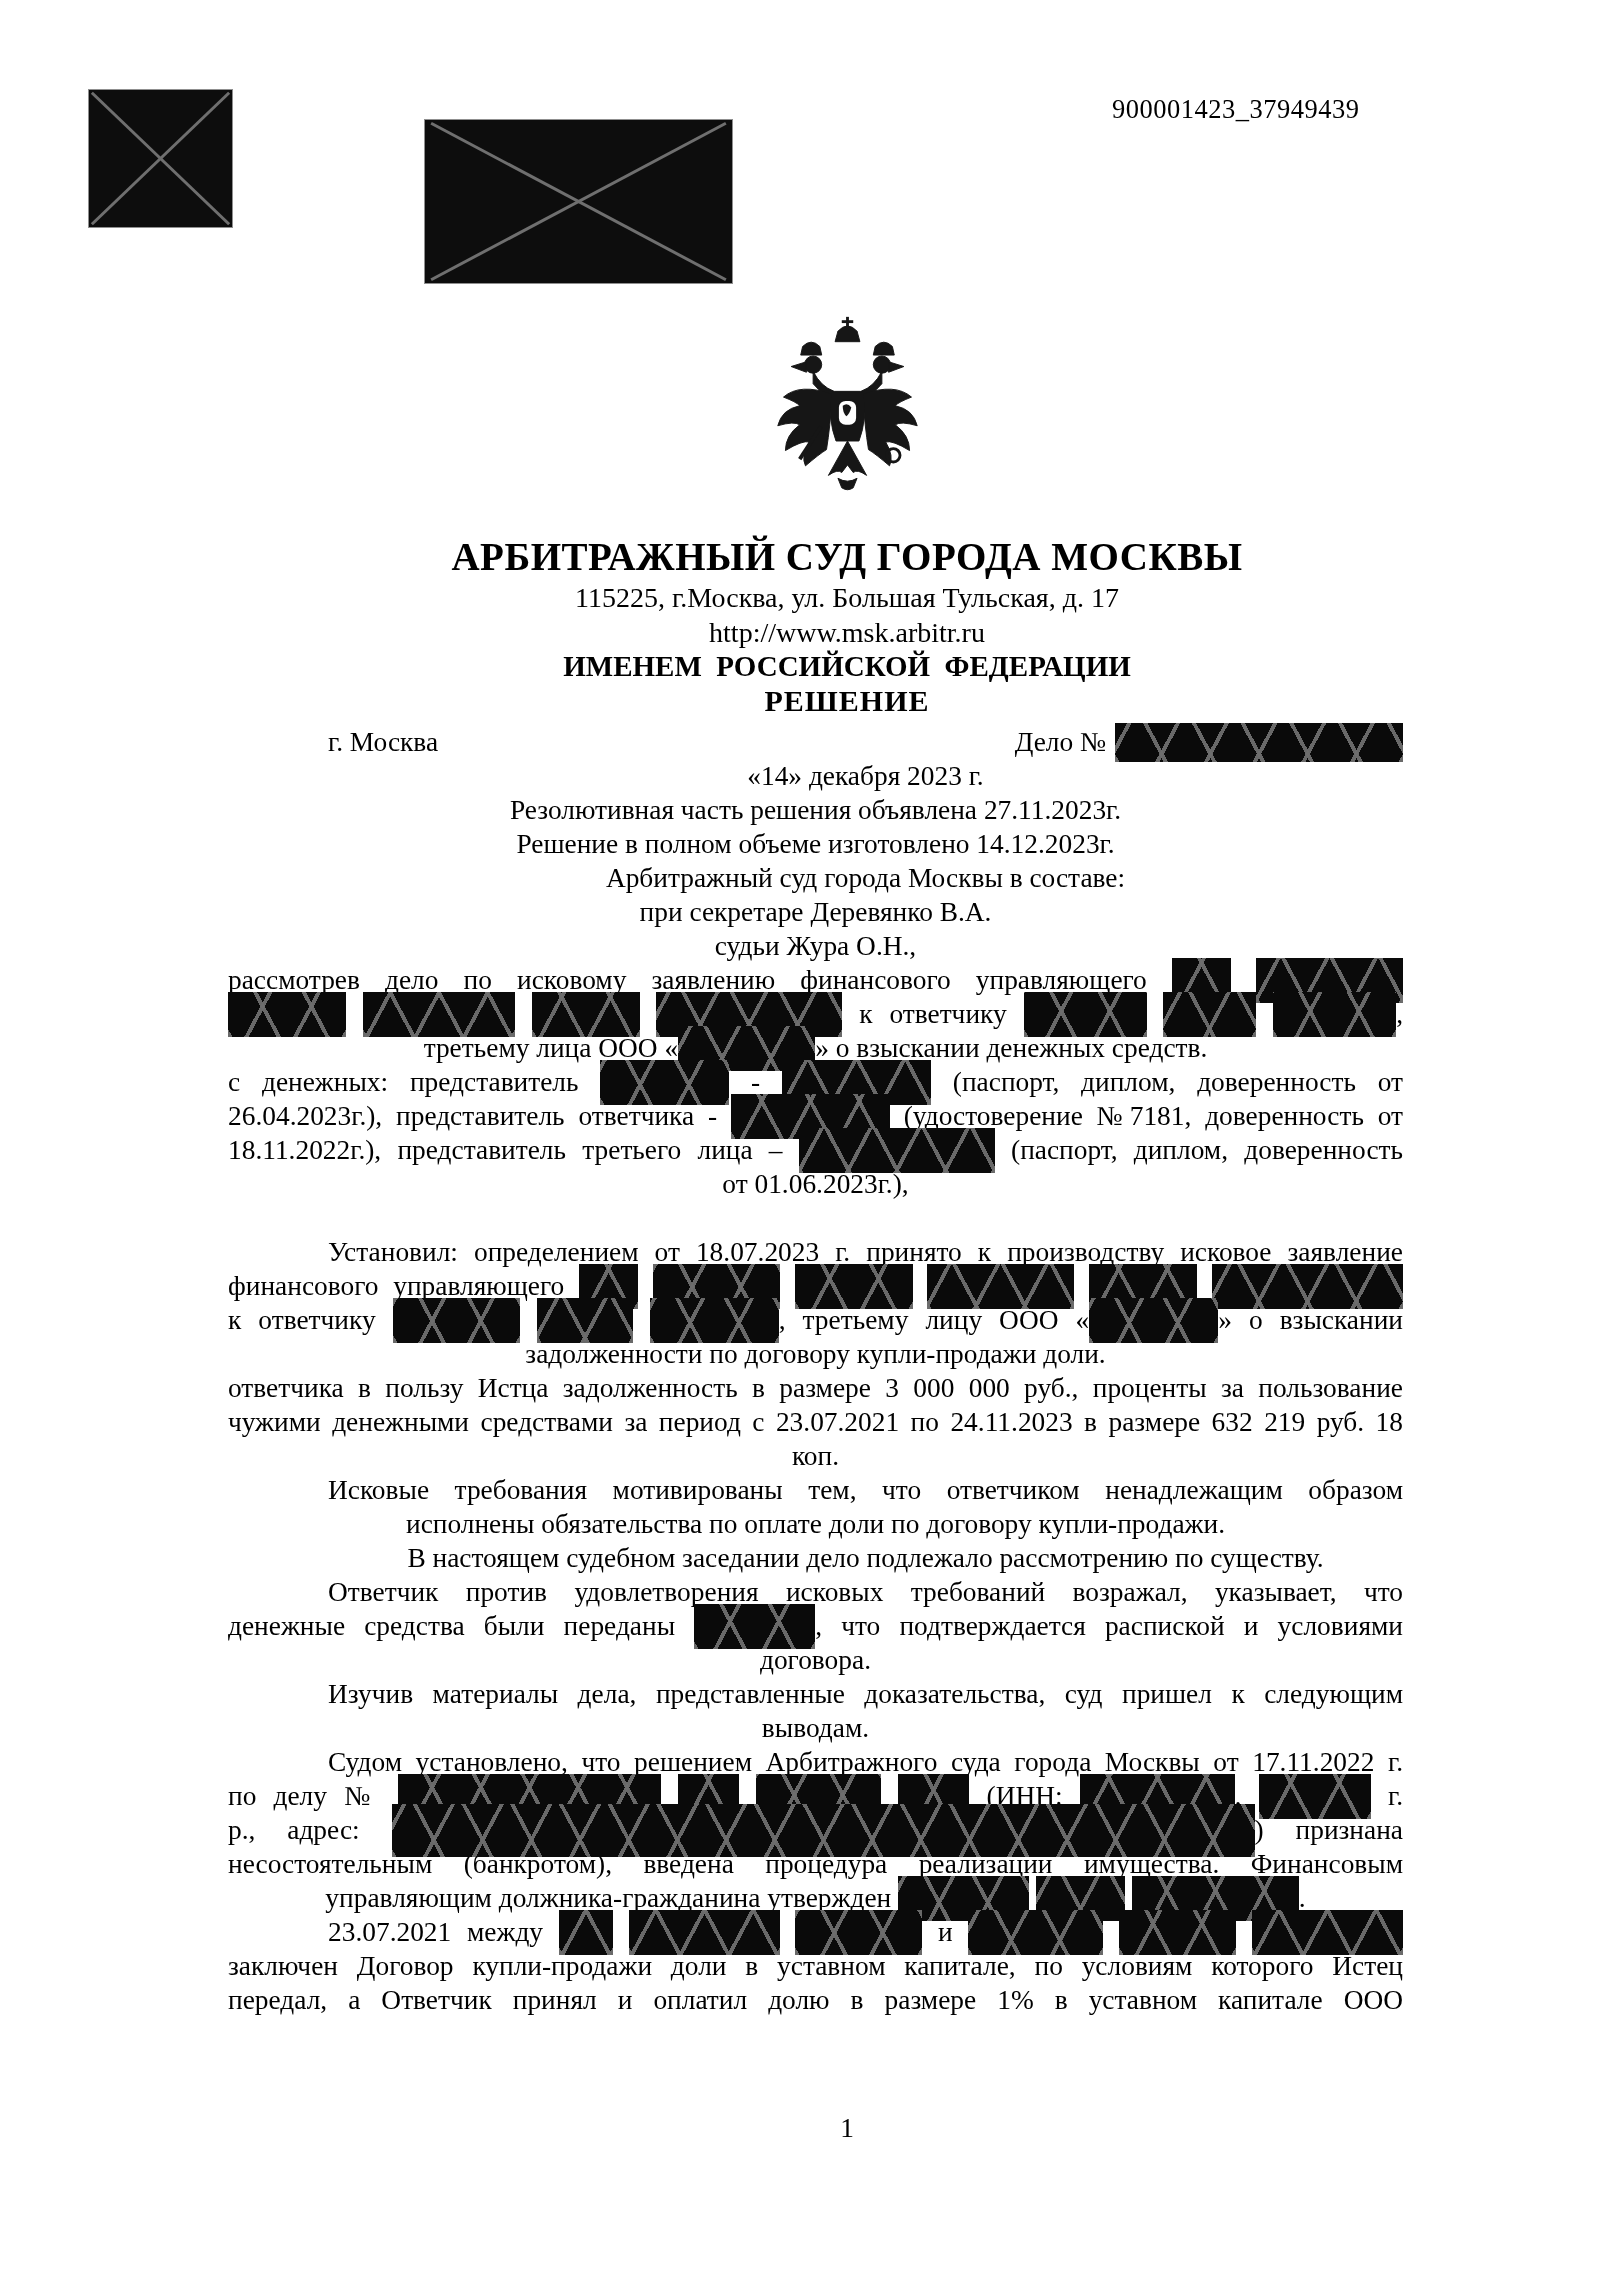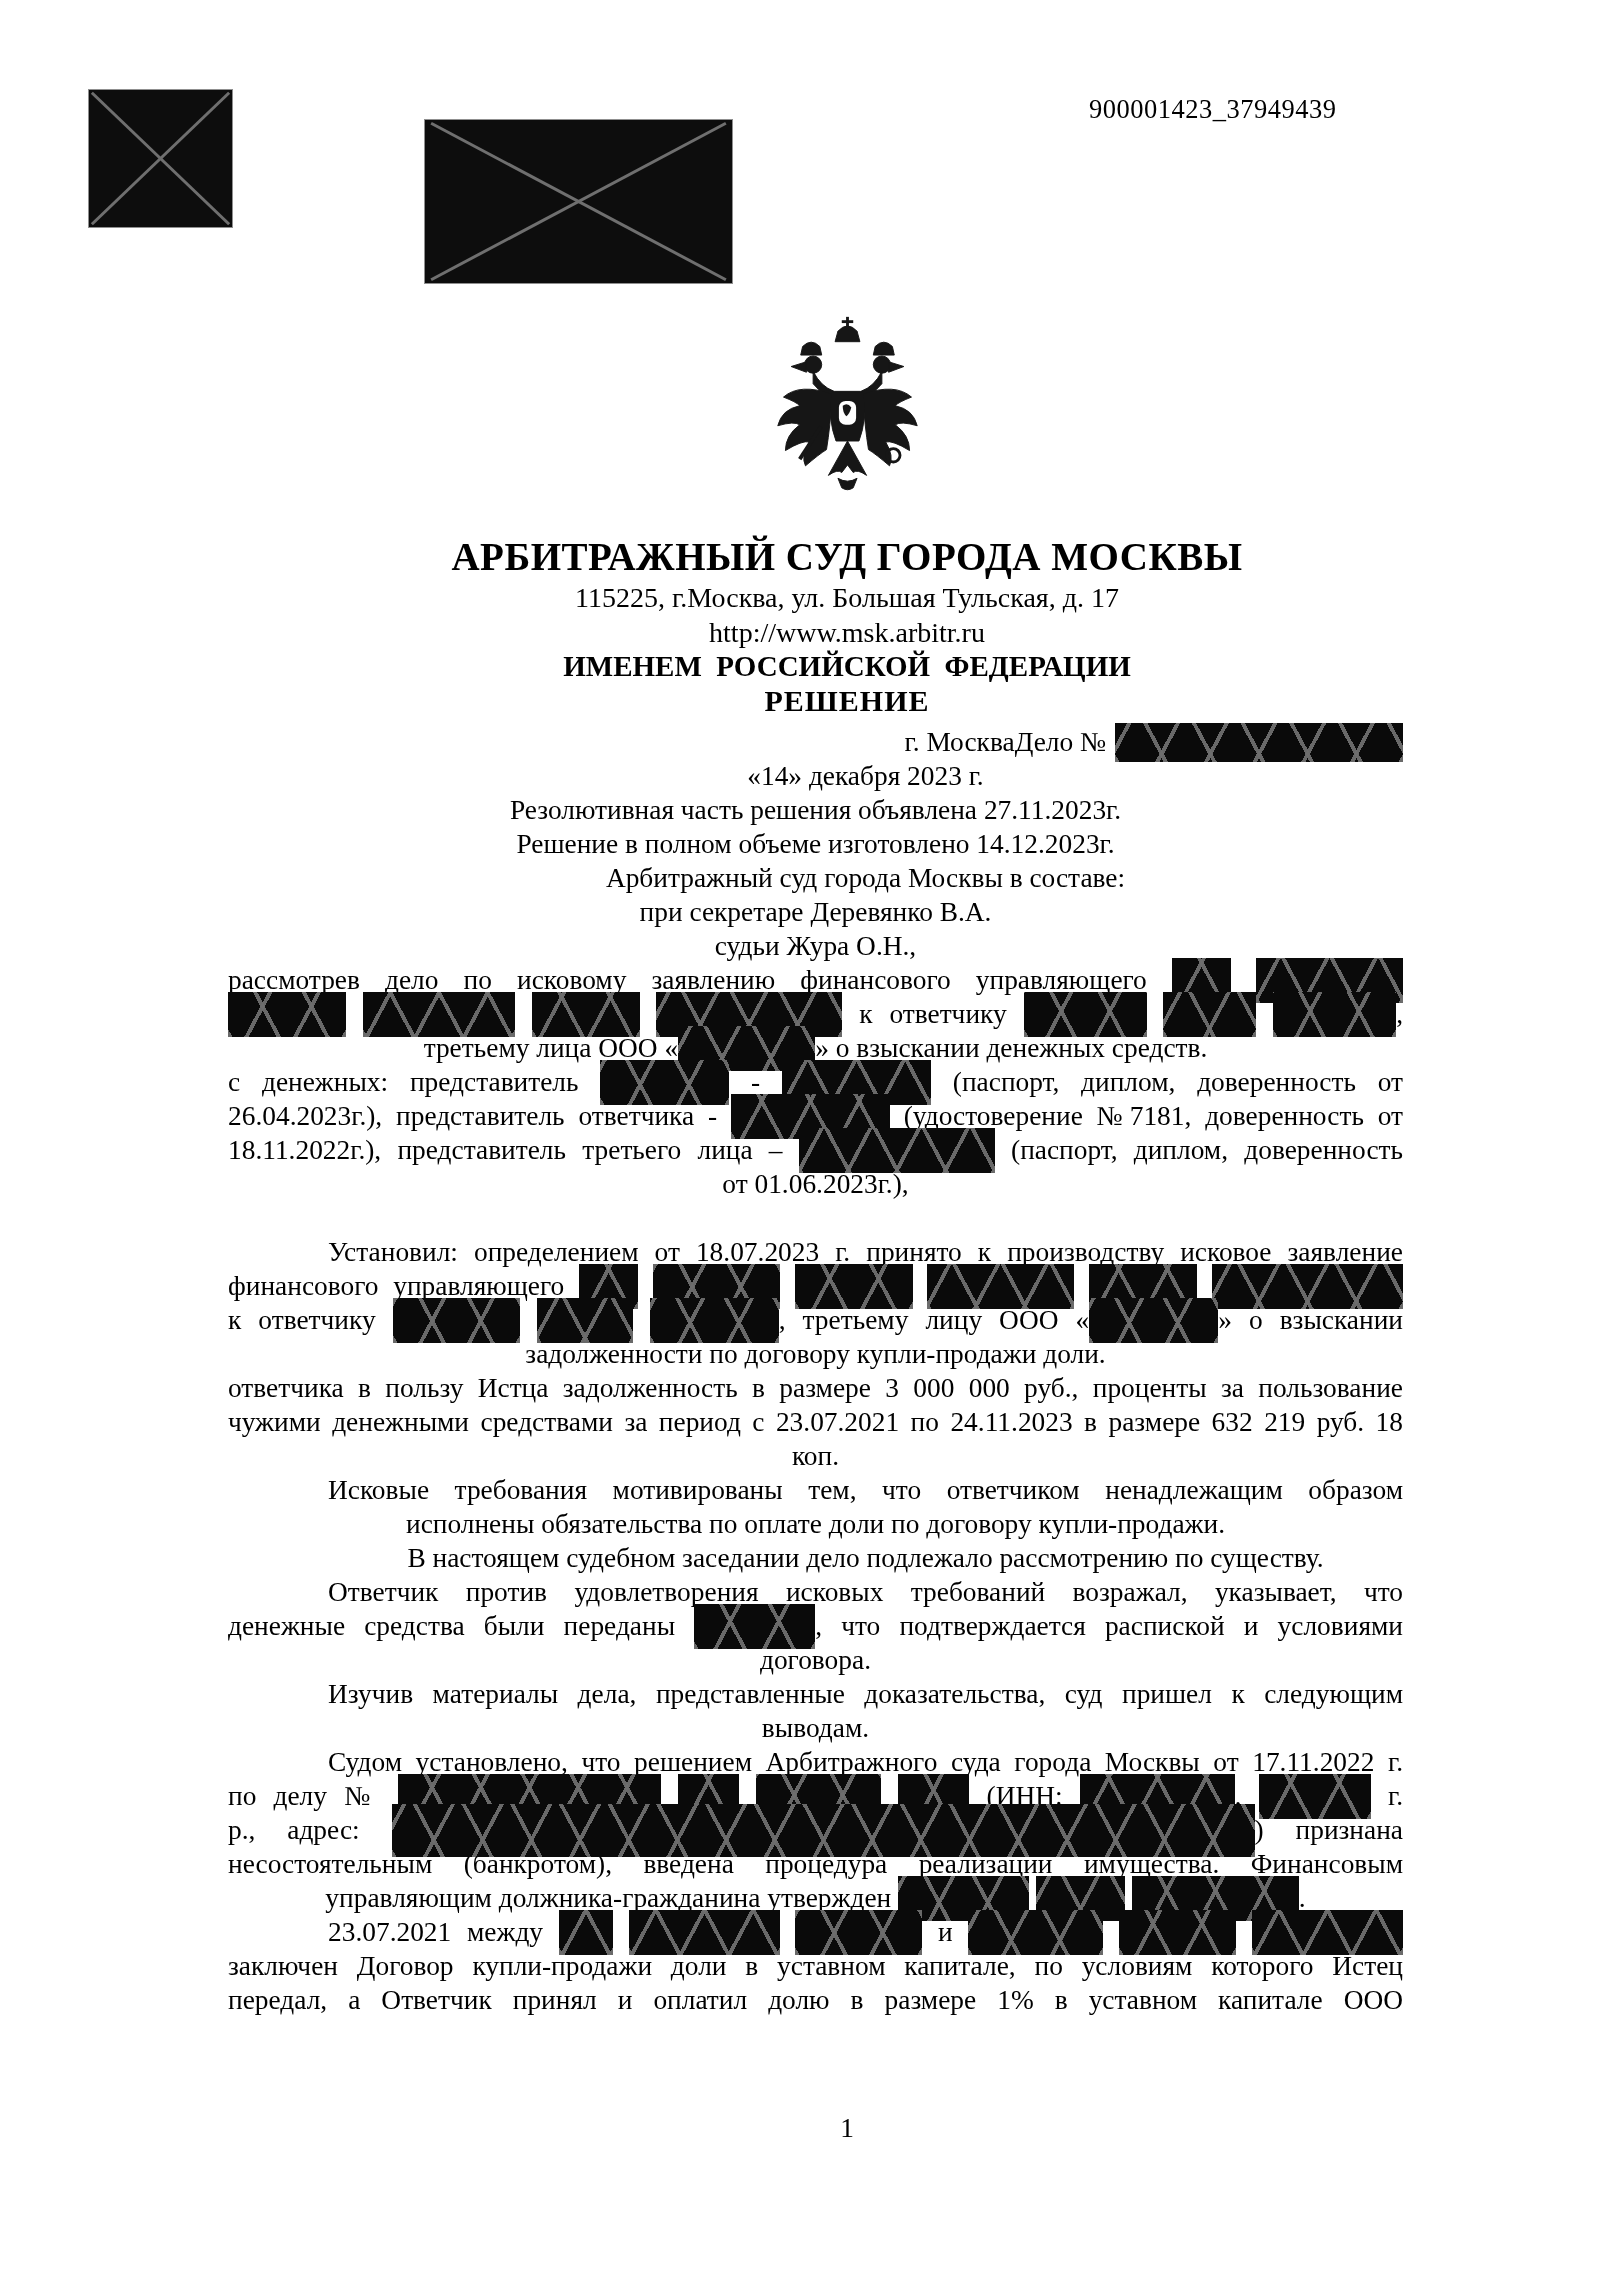--- a/index.html
+++ b/index.html
@@ -4,21 +4,21 @@
 <style>
   html,body { margin:0; padding:0; background:#e8e8e8; }
   .page {
     position:relative; width:1621px; height:2293px; margin:0 auto;
     background:#ffffff; overflow:hidden;
     font-family:"Liberation Serif","DejaVu Serif",serif;
     color:#000;
   }
   
   .doc-id {
-    position:absolute; top:94px; left:1089px;
+    position:absolute; top:94px; left:1112px;
     font-size:26.5px; letter-spacing:0.5px; white-space:pre;
   }
   
   .ph {
     position:absolute; background:#0d0d0d; border:1px solid #8f8f8f; box-sizing:border-box;
   }
   .ph svg { display:block; width:100%; height:100%; }
   
   .emblem { position:absolute; left:771px; top:314px; width:153px; height:191px; }
   .emblem svg { width:100%; height:100%; display:block; }
@@ -30,21 +30,21 @@
   .court-name { font-size:39px; font-weight:bold; line-height:45px; letter-spacing:0.5px; white-space:pre; }
   .court-address { font-size:28px; line-height:37px; white-space:pre; }
   .court-site { font-size:28px; line-height:34px; white-space:pre; }
   .in-name { font-size:29px; font-weight:bold; line-height:33px; white-space:pre; }
   .decision { font-size:30px; font-weight:bold; line-height:35px; letter-spacing:1px; white-space:pre; }
   
   .doc-body { position:absolute; left:228px; top:725px; width:1175px; font-size:27.4px; }
   .line { height:34px; line-height:34px; white-space:pre-wrap;text-align:center; }
   .line.ind { padding-left:100px; }
   .line.j { text-align:justify; text-align-last:justify; }
-  .case-line { display:flex; justify-content:flex-end; align-items:center; height:34px; }
+  .case-line { display:flex; justify-content:space-between; align-items:center; height:34px; }
   .case-left { padding-left:100px; }
   .case-right { display:flex; align-items:center; gap:8.8px; }
   
   .rx {
     display:inline-block; width:118px; height:45px;
     vertical-align:middle; margin-top:-7.8px; margin-bottom:-7.8px; position:relative; top:-2px;
     background-color:#0a0a0a;
     background-image:
       repeating-linear-gradient(62deg,  rgba(110,110,110,.95) 0 3.9px, transparent 3.9px 43px),
       repeating-linear-gradient(-62deg, rgba(110,110,110,.95) 0 3.9px, transparent 3.9px 43px);

